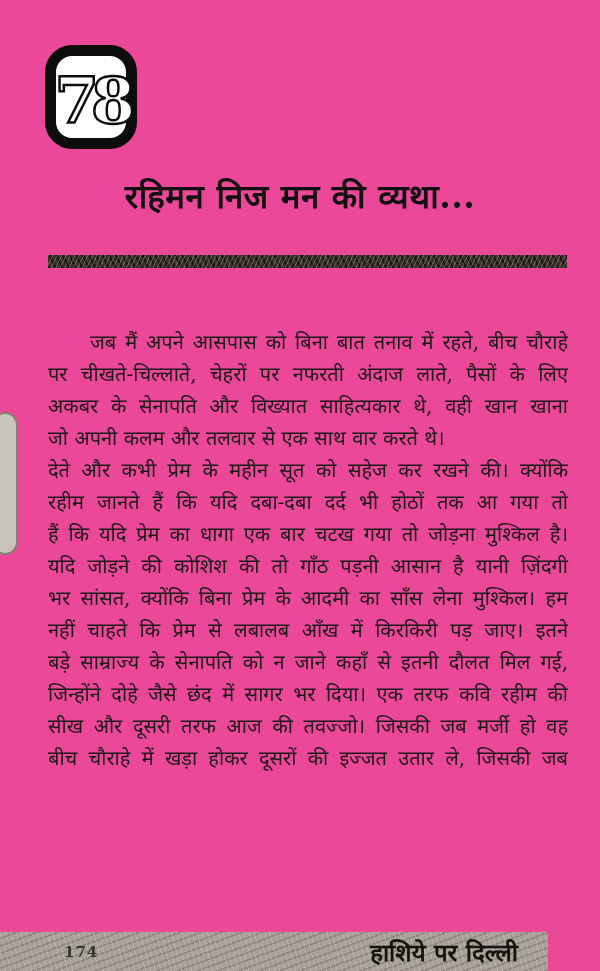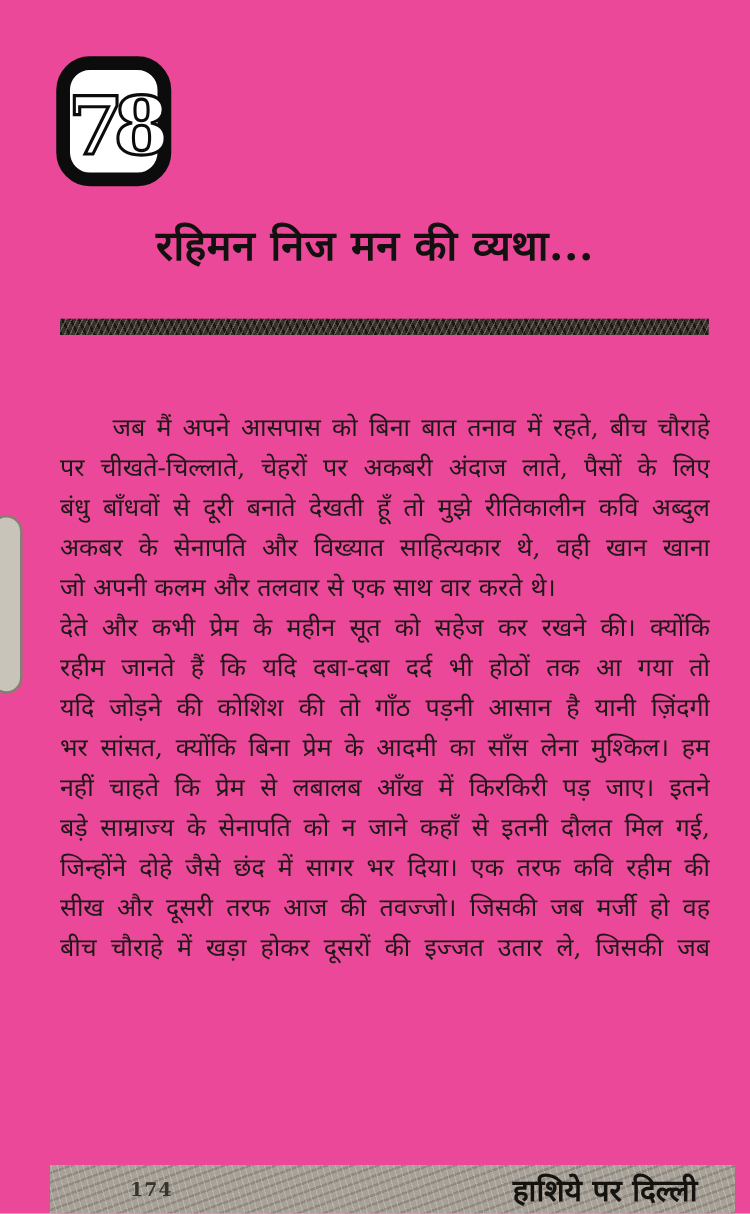--- a/index.html
+++ b/index.html
@@ -104,21 +104,20 @@
     height: 39px;
     box-sizing: border-box;
     background-color: #a8a198;
     background-image:
       repeating-linear-gradient(75deg, rgba(255,255,255,0.18) 0 1px, rgba(255,255,255,0) 1px 5px),
       repeating-linear-gradient(-20deg, rgba(60,54,46,0.22) 0 2px, rgba(60,54,46,0) 2px 7px);
     display: flex;
     align-items: center;
     justify-content: space-between;
     padding: 0 30px 0 64px;
-    margin-left: 40px;
   }
   .page-number {
     font-size: 15px;
     font-weight: bold;
     color: #36342f;
     letter-spacing: 1px;
   }
   .book-title {
     font-size: 24px;
     font-weight: bold;
@@ -135,26 +134,26 @@
       <text x="37" y="68" text-anchor="middle" font-family="DejaVu Serif, Liberation Serif, serif" font-size="64" font-weight="bold" letter-spacing="-8" fill="#ffffff" stroke="#0c0c0c" stroke-width="2.5">78</text>
     </svg>
   </div>
 
   <div class="title">रहिमन निज मन की व्यथा...</div>
 
   <div class="rule"></div>
 
   <div class="body-text">
       <div class="line indent">जब मैं अपने आसपास को बिना बात तनाव में रहते, बीच चौराहे</div>
-      <div class="line">पर चीखते-चिल्लाते, चेहरों पर अकबरी अंदाज लाते, पैसों के लिए</div>
-      <div class="line">बंधु बाँधवों से दूरी बनाते देखती हूँ तो मुझे रीतिकालीन कवि अब्दुल</div>
+      <div class="line">पर चीखते-चिल्लाते, चेहरों पर नफरती अंदाज लाते, पैसों के लिए</div>
       <div class="line">अकबर के सेनापति और विख्यात साहित्यकार थे, वही खान खाना</div>
       <div class="line flush">जो अपनी कलम और तलवार से एक साथ वार करते थे।</div>
       <div class="line">देते और कभी प्रेम के महीन सूत को सहेज कर रखने की। क्योंकि</div>
       <div class="line">रहीम जानते हैं कि यदि दबा-दबा दर्द भी होठों तक आ गया तो</div>
+      <div class="line">हैं कि यदि प्रेम का धागा एक बार चटख गया तो जोड़ना मुश्किल है।</div>
       <div class="line">यदि जोड़ने की कोशिश की तो गाँठ पड़नी आसान है यानी ज़िंदगी</div>
       <div class="line">भर सांसत, क्योंकि बिना प्रेम के आदमी का साँस लेना मुश्किल। हम</div>
       <div class="line">नहीं चाहते कि प्रेम से लबालब आँख में किरकिरी पड़ जाए। इतने</div>
       <div class="line">बड़े साम्राज्य के सेनापति को न जाने कहाँ से इतनी दौलत मिल गई,</div>
       <div class="line">जिन्होंने दोहे जैसे छंद में सागर भर दिया। एक तरफ कवि रहीम की</div>
       <div class="line">सीख और दूसरी तरफ आज की तवज्जो। जिसकी जब मर्जी हो वह</div>
       <div class="line">बीच चौराहे में खड़ा होकर दूसरों की इज्जत उतार ले, जिसकी जब</div>
     </div>
 
   <div class="edge-artifact"></div>

